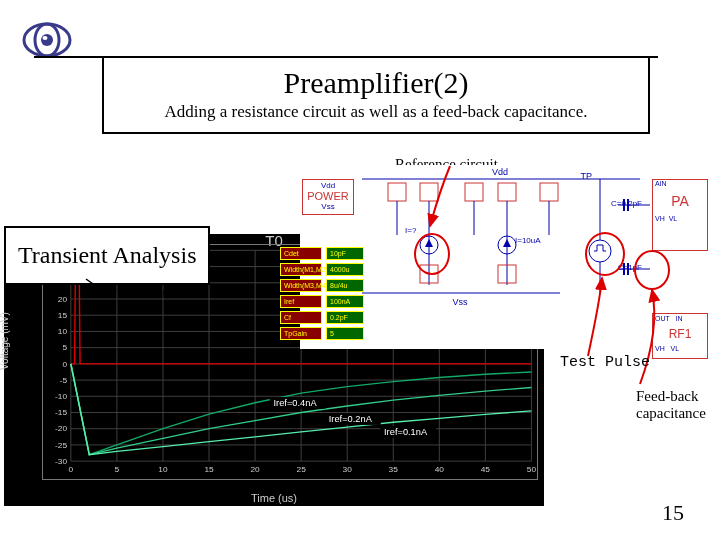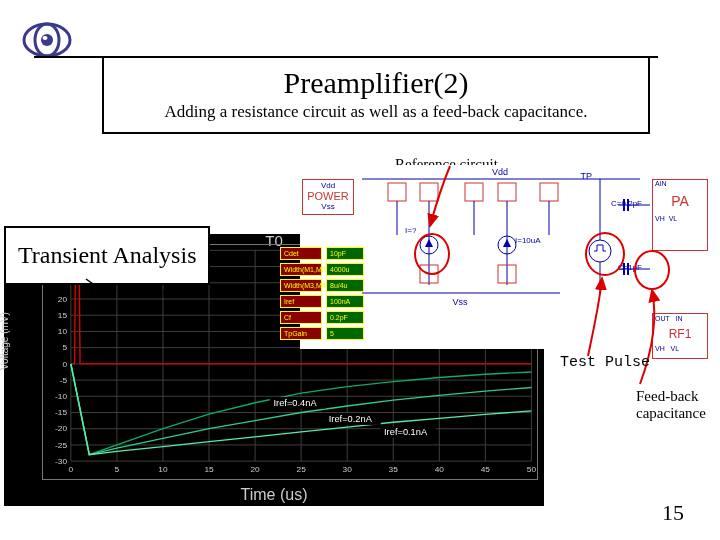--- a/index.html
+++ b/index.html
@@ -91,21 +91,21 @@
     transform-origin: left center;
     font-size: 10px;
     color: #ccc;
     white-space: nowrap;
   }
   .chart .xlabel {
     position: absolute;
     bottom: 2px;
     left: 50%;
     transform: translateX(-50%);
-    font-size: 16px;
+    font-size: 11px;
     color: #ccc;
   }
   .chart .title {
     position: absolute;
     top: -2px;
     left: 50%;
     transform: translateX(-50%);
     font-size: 15px;
     color: #ccc;
     text-align: center;

